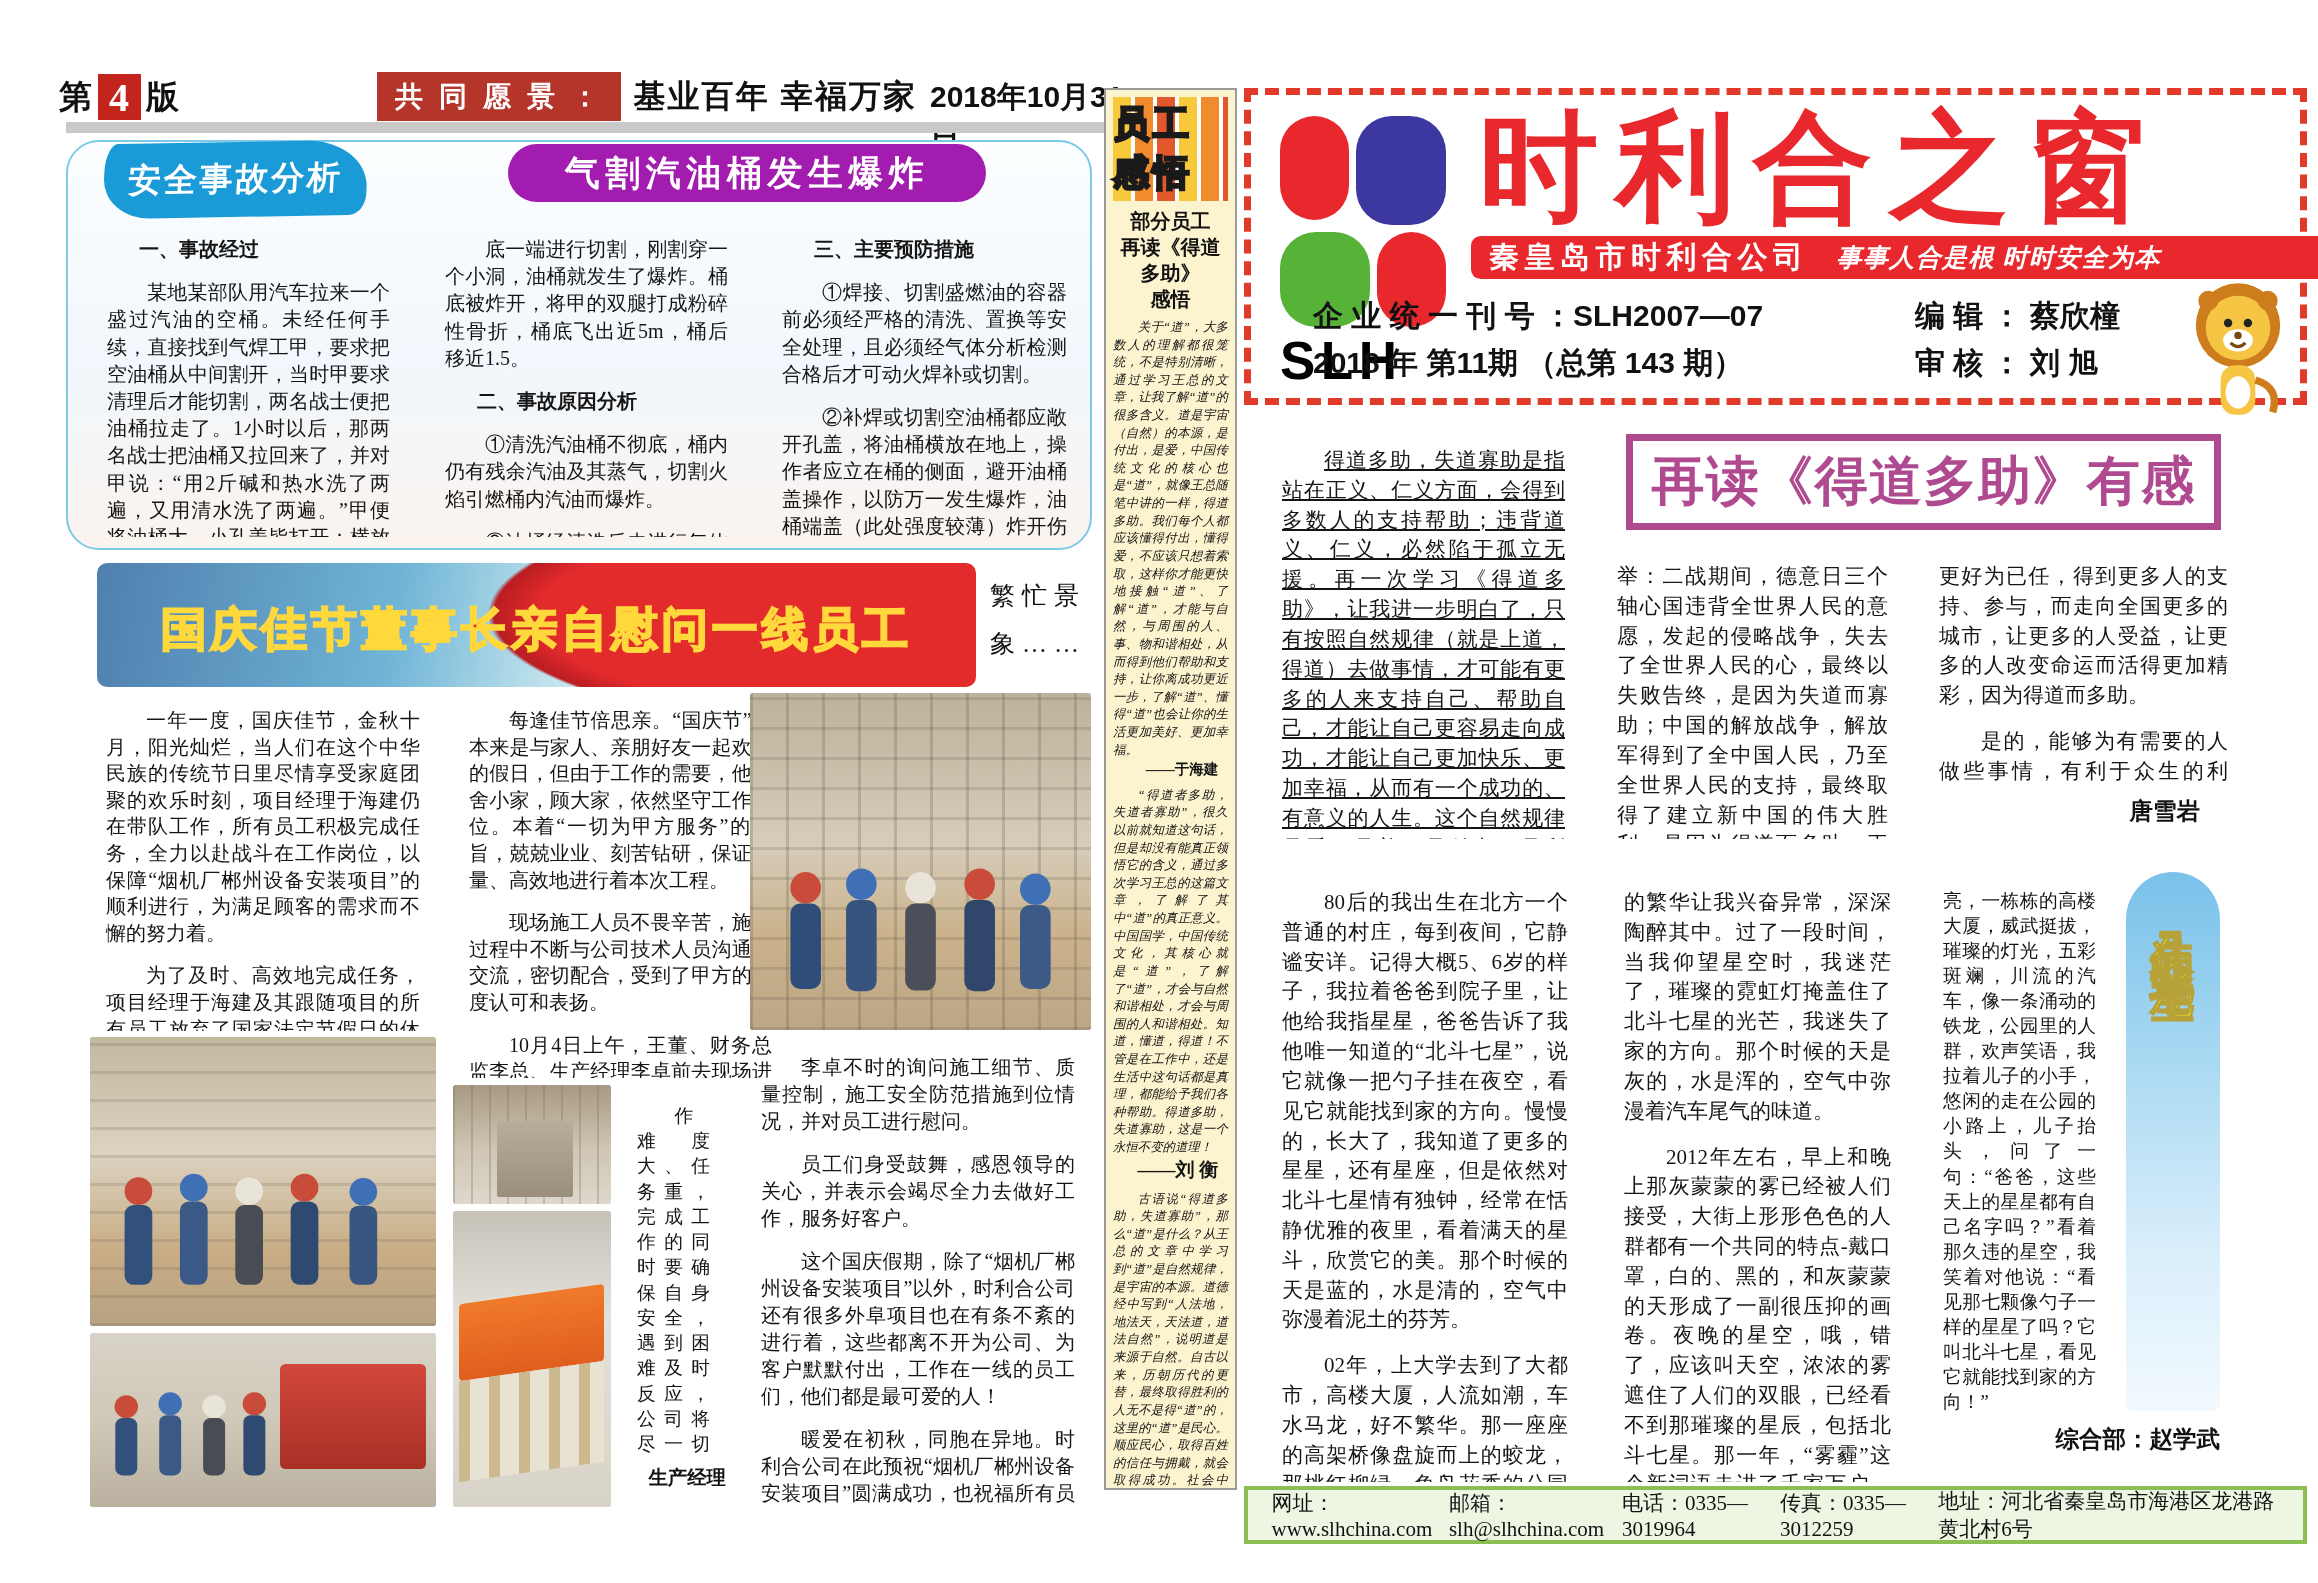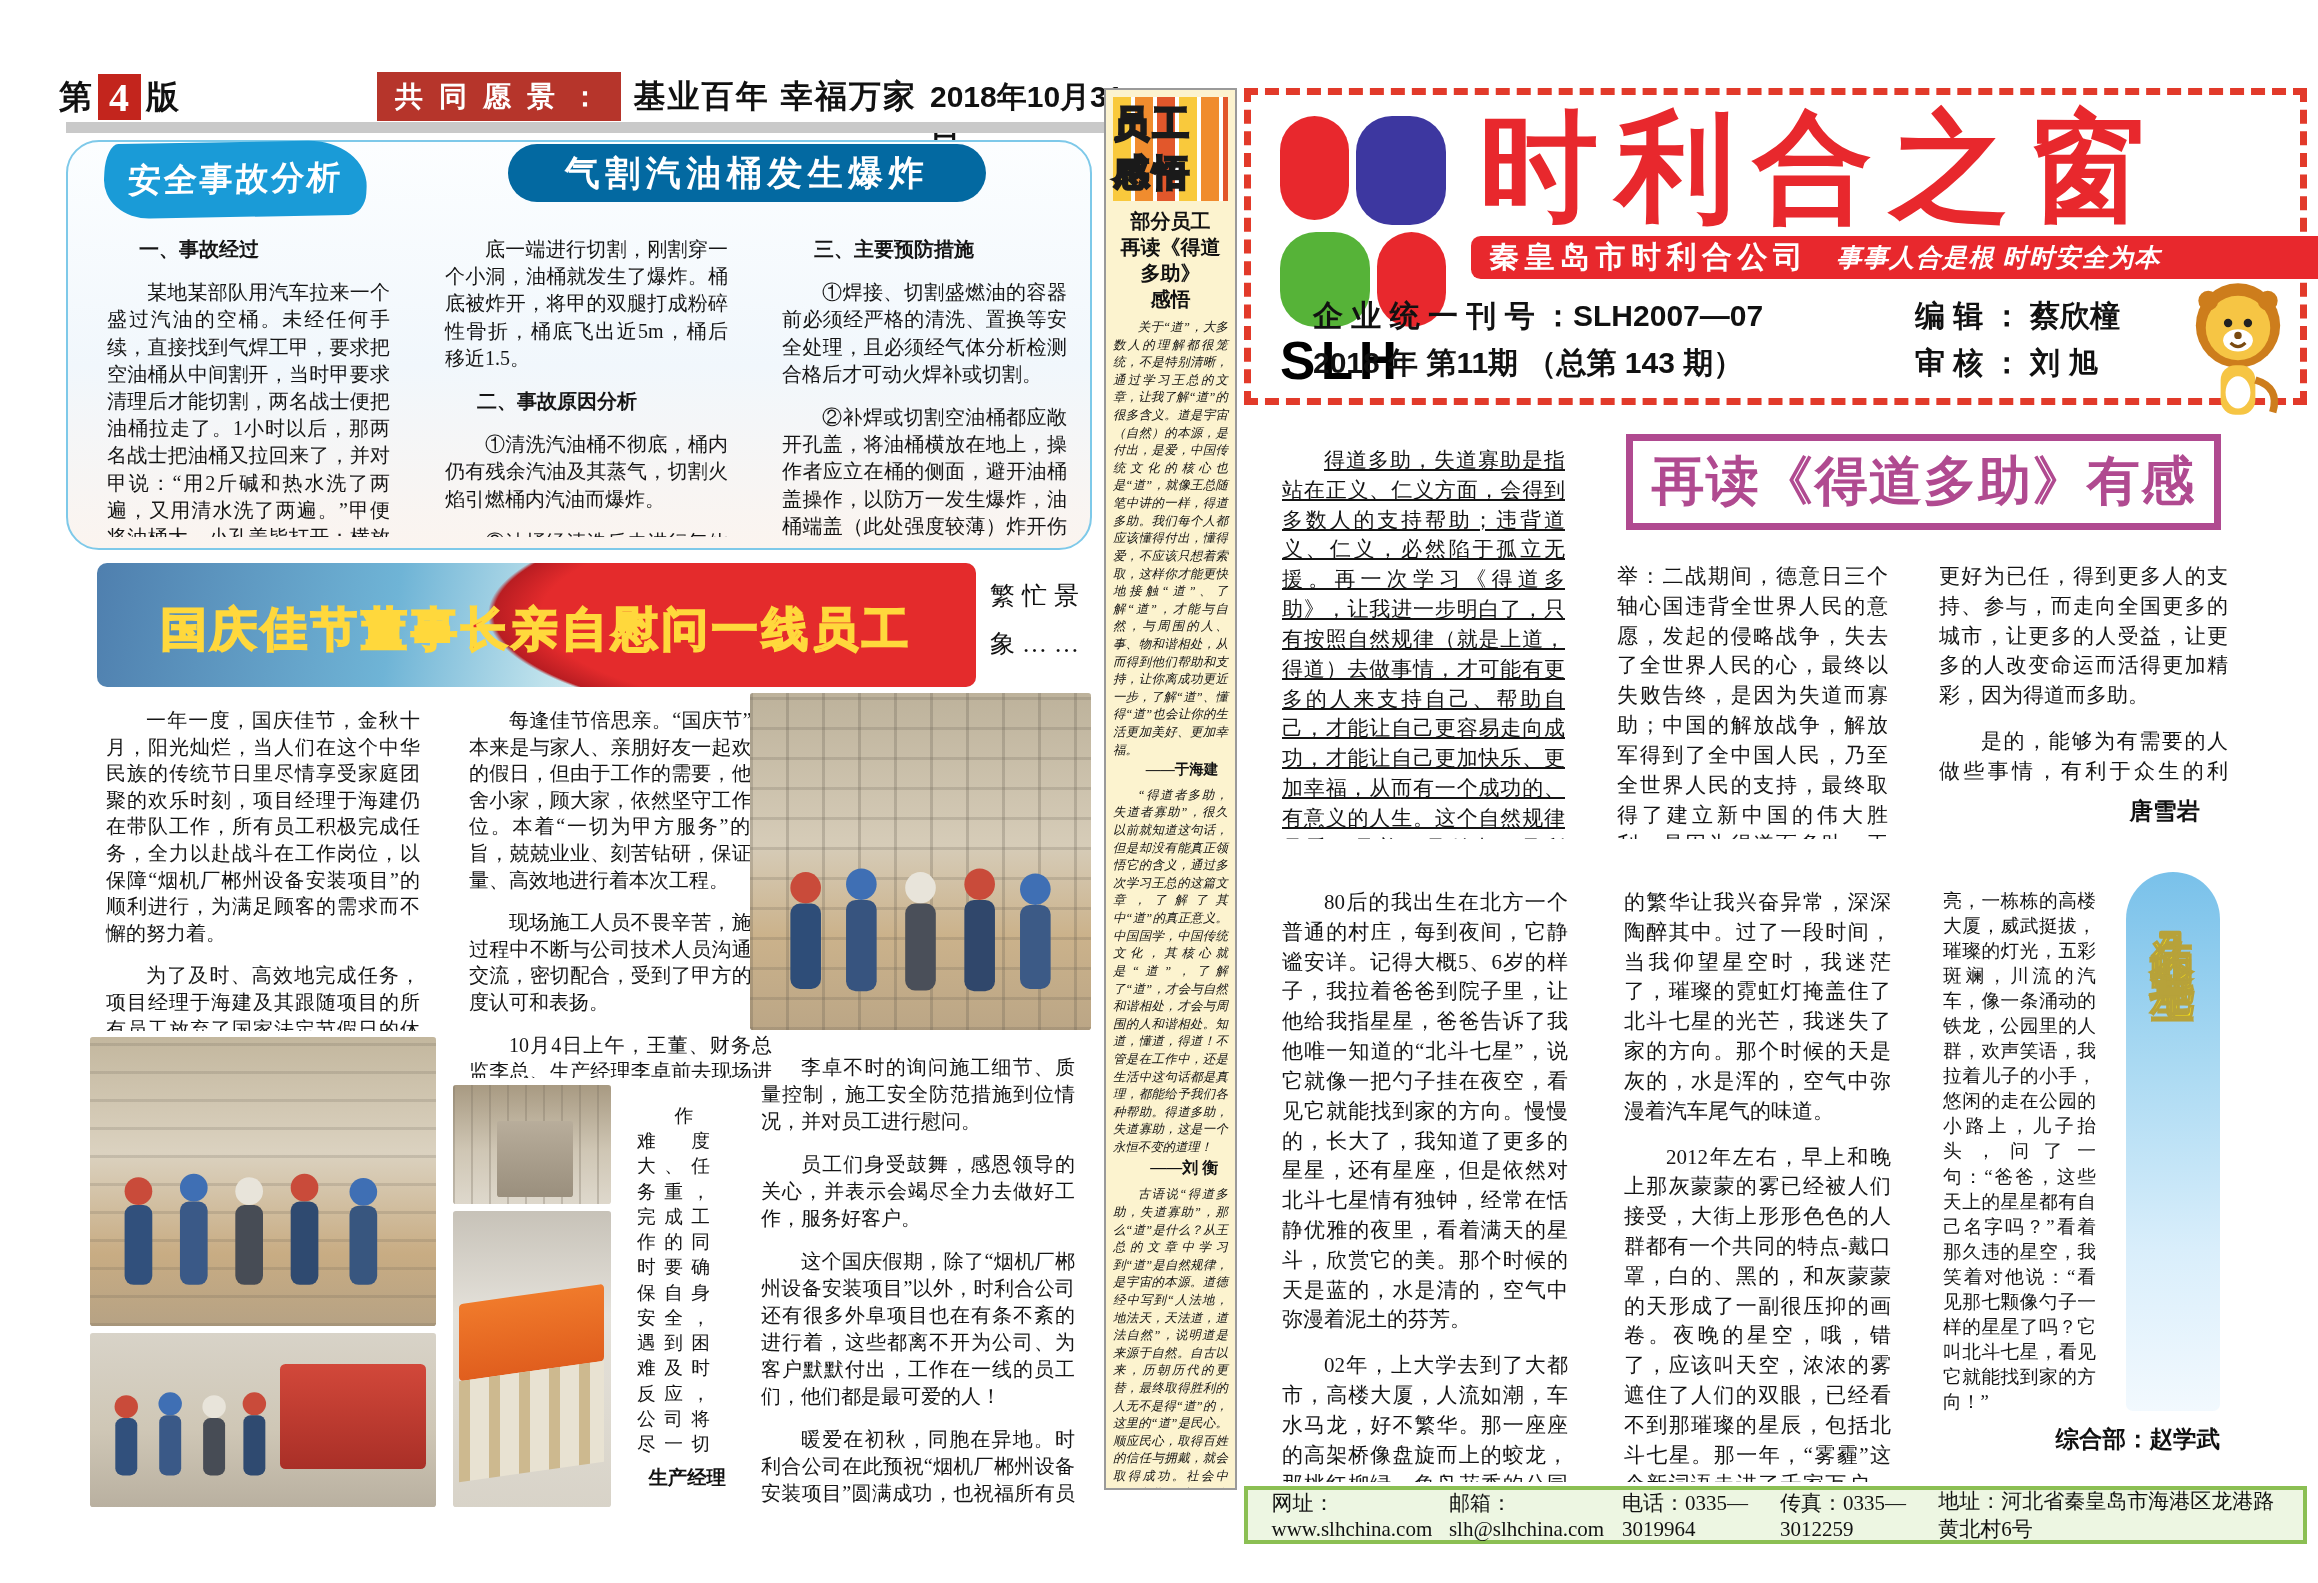--- a/index.html
+++ b/index.html
@@ -12,21 +12,21 @@
   .col p{margin:16px;text-indent:2em;}
   .col .hd{font-weight:bold;text-indent:1.6em;}
   
   .graybar{background:#c9c9c9;}
   .redbox{background:#b6352b;color:#fff;}
   
   .safety-box{border:2.8px solid #7ec9e9;border-radius:33px;
     background:linear-gradient(180deg,#fcfeff 0%,#f1f7fc 55%,#fbf4ef 100%);}
   .badge-blue{background:#1a9bd7;color:#fff;transform:skew(-4deg) rotate(-1deg);
     border-radius:12.4px 62px 16.6px 48px / 28px 48px 21px 41px;display:flex;align-items:center;justify-content:center;}
-  .pill-blue{background:#0369a1;color:#fff;border-radius:41px;display:flex;align-items:center;justify-content:center;}
+  .pill-blue{background:#a21caf;color:#fff;border-radius:41px;display:flex;align-items:center;justify-content:center;}
   
   .banner{background:linear-gradient(100deg,#4f7fae 0%,#6fb4d6 34%,#bfe2ec 52%,#d9eef3 60%);border-radius:10px;overflow:hidden;}
   .banner::after{content:"";position:absolute;top:-30%;right:-8%;width:66%;height:170%;
     background:radial-gradient(ellipse at 72% 42%,#e42b2c 0%,#e42b2c 58%,#b91d22 66%,rgba(185,29,34,0) 67%);}
   .banner-title{position:absolute;z-index:2;width:100%;text-align:center;color:#e8282d;
     -webkit-text-stroke:2.1px #ffd83c;font-weight:bold;}
   
   .photo{position:absolute;border-radius:2.8px;overflow:hidden;background:#cfc3ac;}
   
   .strip{background:#fcf3cf;border:2.8px solid #9a9a9a;box-sizing:border-box;overflow:hidden;}
@@ -188,21 +188,21 @@
       <div>部分员工</div>
       <div>再读《得道多助》</div>
       <div>感悟</div>
     </div>
     <div class="entry" style="font-size:12.4px;line-height:1.42;flex:none;">
       <div style="text-indent:2em;">关于“道”，大多数人的理解都很笼统，不是特别清晰，通过学习王总的文章，让我了解“道”的很多含义。道是宇宙（自然）的本源，是付出，是爱，中国传统文化的核心也是“道”，就像王总随笔中讲的一样，得道多助。我们每个人都应该懂得付出，懂得爱，不应该只想着索取，这样你才能更快地接触“道”、了解“道”，才能与自然，与周围的人、事、物和谐相处，从而得到他们帮助和支持，让你离成功更近一步，了解“道”、懂得“道”也会让你的生活更加美好、更加幸福。</div>
       <div class="entry-byline" style="font-size:14.5px;">——于海建</div>
     </div>
     <div class="entry" style="font-size:12.4px;line-height:1.42;flex:none;">
       <div style="text-indent:2em;">“得道者多助，失道者寡助”，很久以前就知道这句话，但是却没有能真正领悟它的含义，通过多次学习王总的这篇文章，了解了其中“道”的真正意义。中国国学，中国传统文化，其核心就是“道”，了解了“道”，才会与自然和谐相处，才会与周围的人和谐相处。知道，懂道，得道！不管是在工作中，还是生活中这句话都是真理，都能给予我们各种帮助。得道多助，失道寡助，这是一个永恒不变的道理！</div>
-      <div class="entry-byline" style="font-size:16px;">——刘  衡</div>
+      <div class="entry-byline" style="font-size:19px;">——刘  衡</div>
     </div>
     <div class="entry" style="font-size:12.4px;line-height:1.42;flex:none;">
       <div style="text-indent:2em;">古语说“得道多助，失道寡助”，那么“道”是什么？从王总的文章中学习到“道”是自然规律，是宇宙的本源。道德经中写到“人法地，地法天，天法道，道法自然”，说明道是来源于自然。自古以来，历朝历代的更替，最终取得胜利的人无不是得“道”的，这里的“道”是民心。顺应民心，取得百姓的信任与拥戴，就会取得成功。社会中的“坑蒙拐骗”不合乎“道”，也就会被人们摒弃。王总所倡导的公益活动，参与的公益组织，是造福大众，所以是得“道”，这样就会得到大家的拥戴，得到大家的帮助，共同成就事业。跟随王总的步伐，不断学习，我是一切的根源。</div>
 
     </div>
 
   </div>
 
   <div class="abs masthead" style="left:1244px;top:88px;width:1063px;height:317px;"></div>
   <div class="abs" style="left:1280px;top:116px;width:173px;height:212px;">

